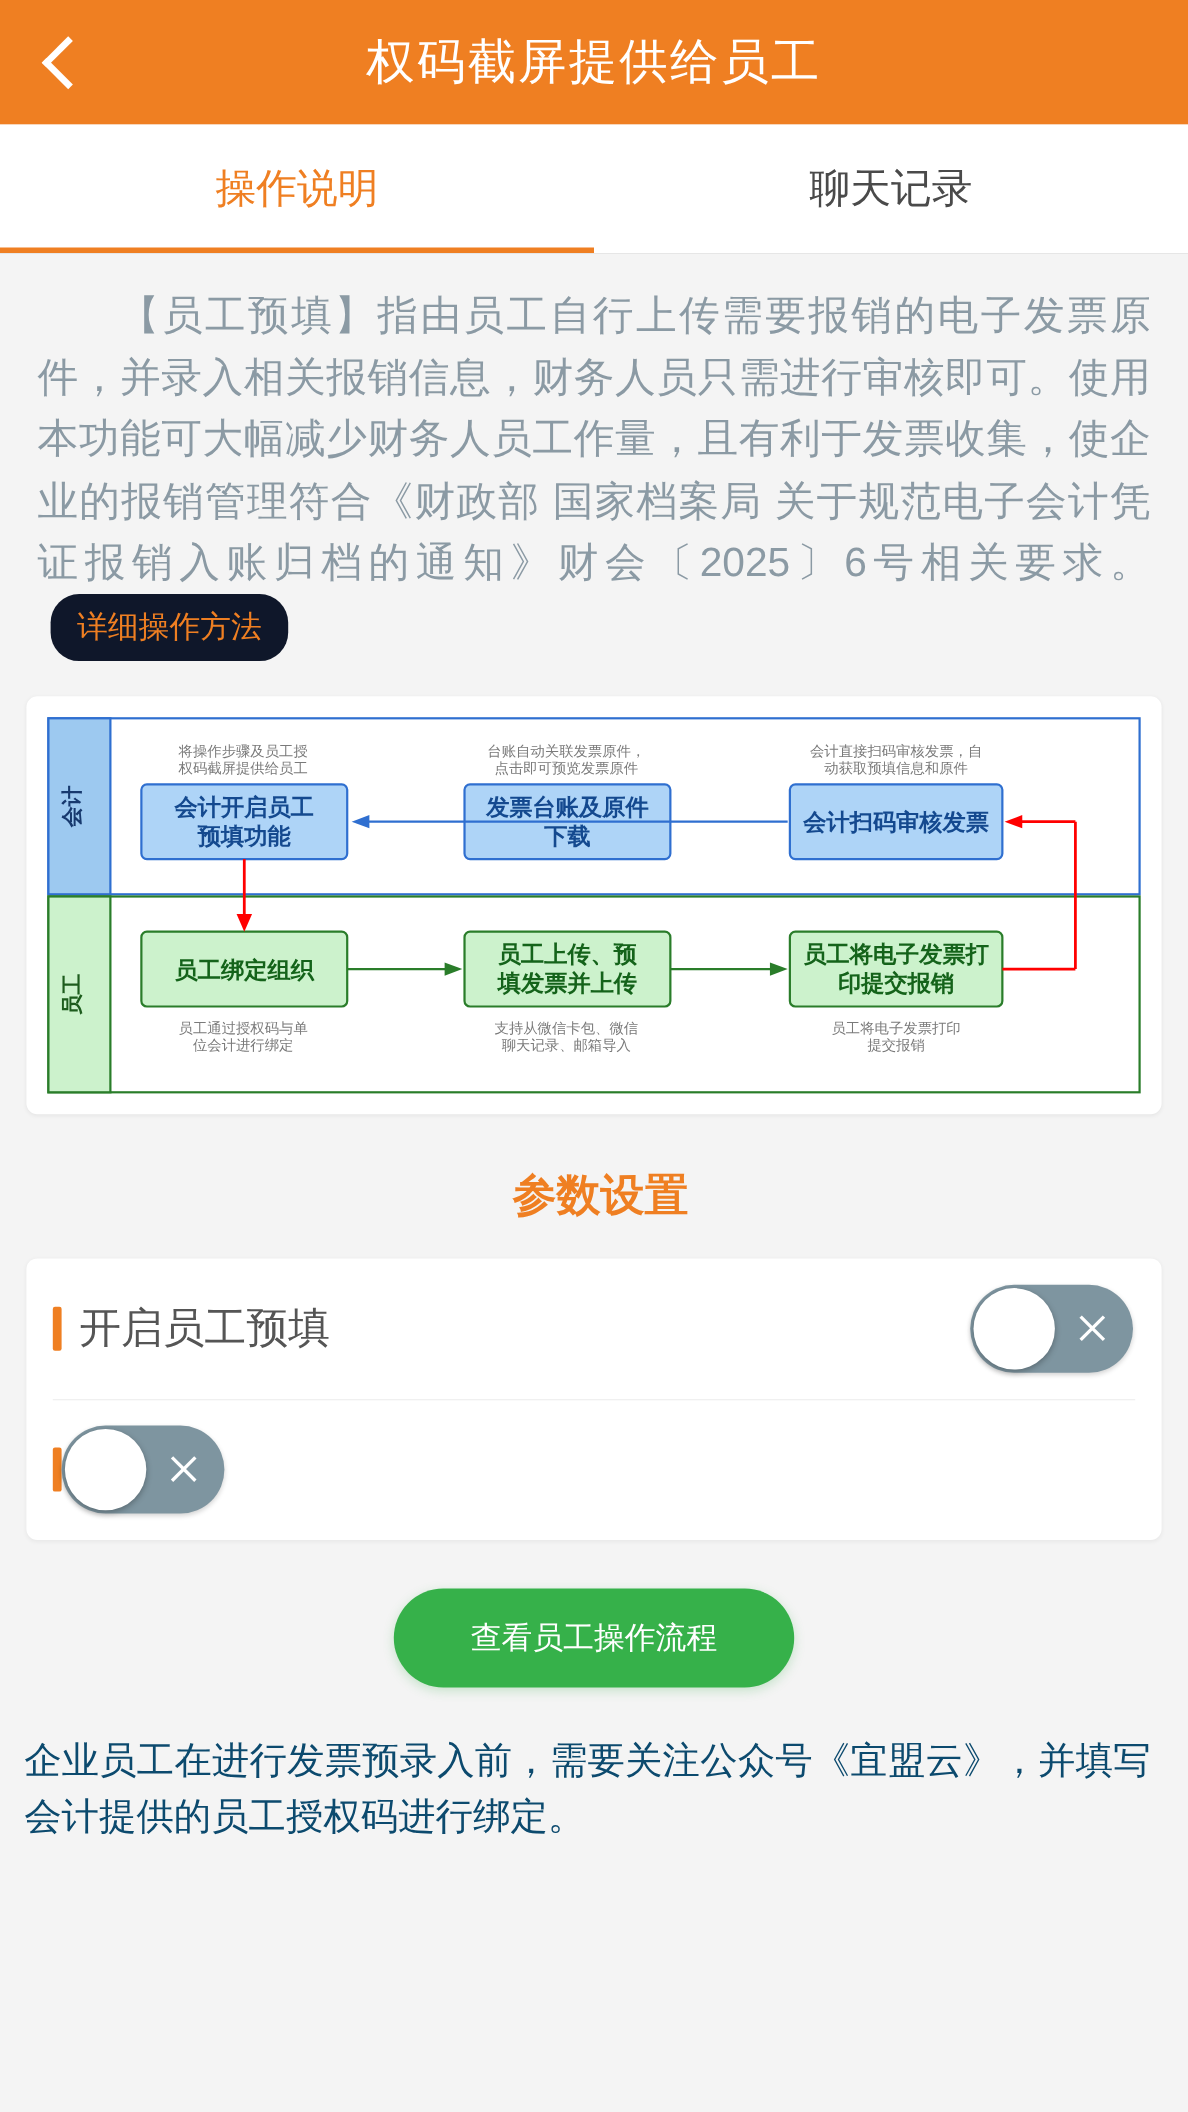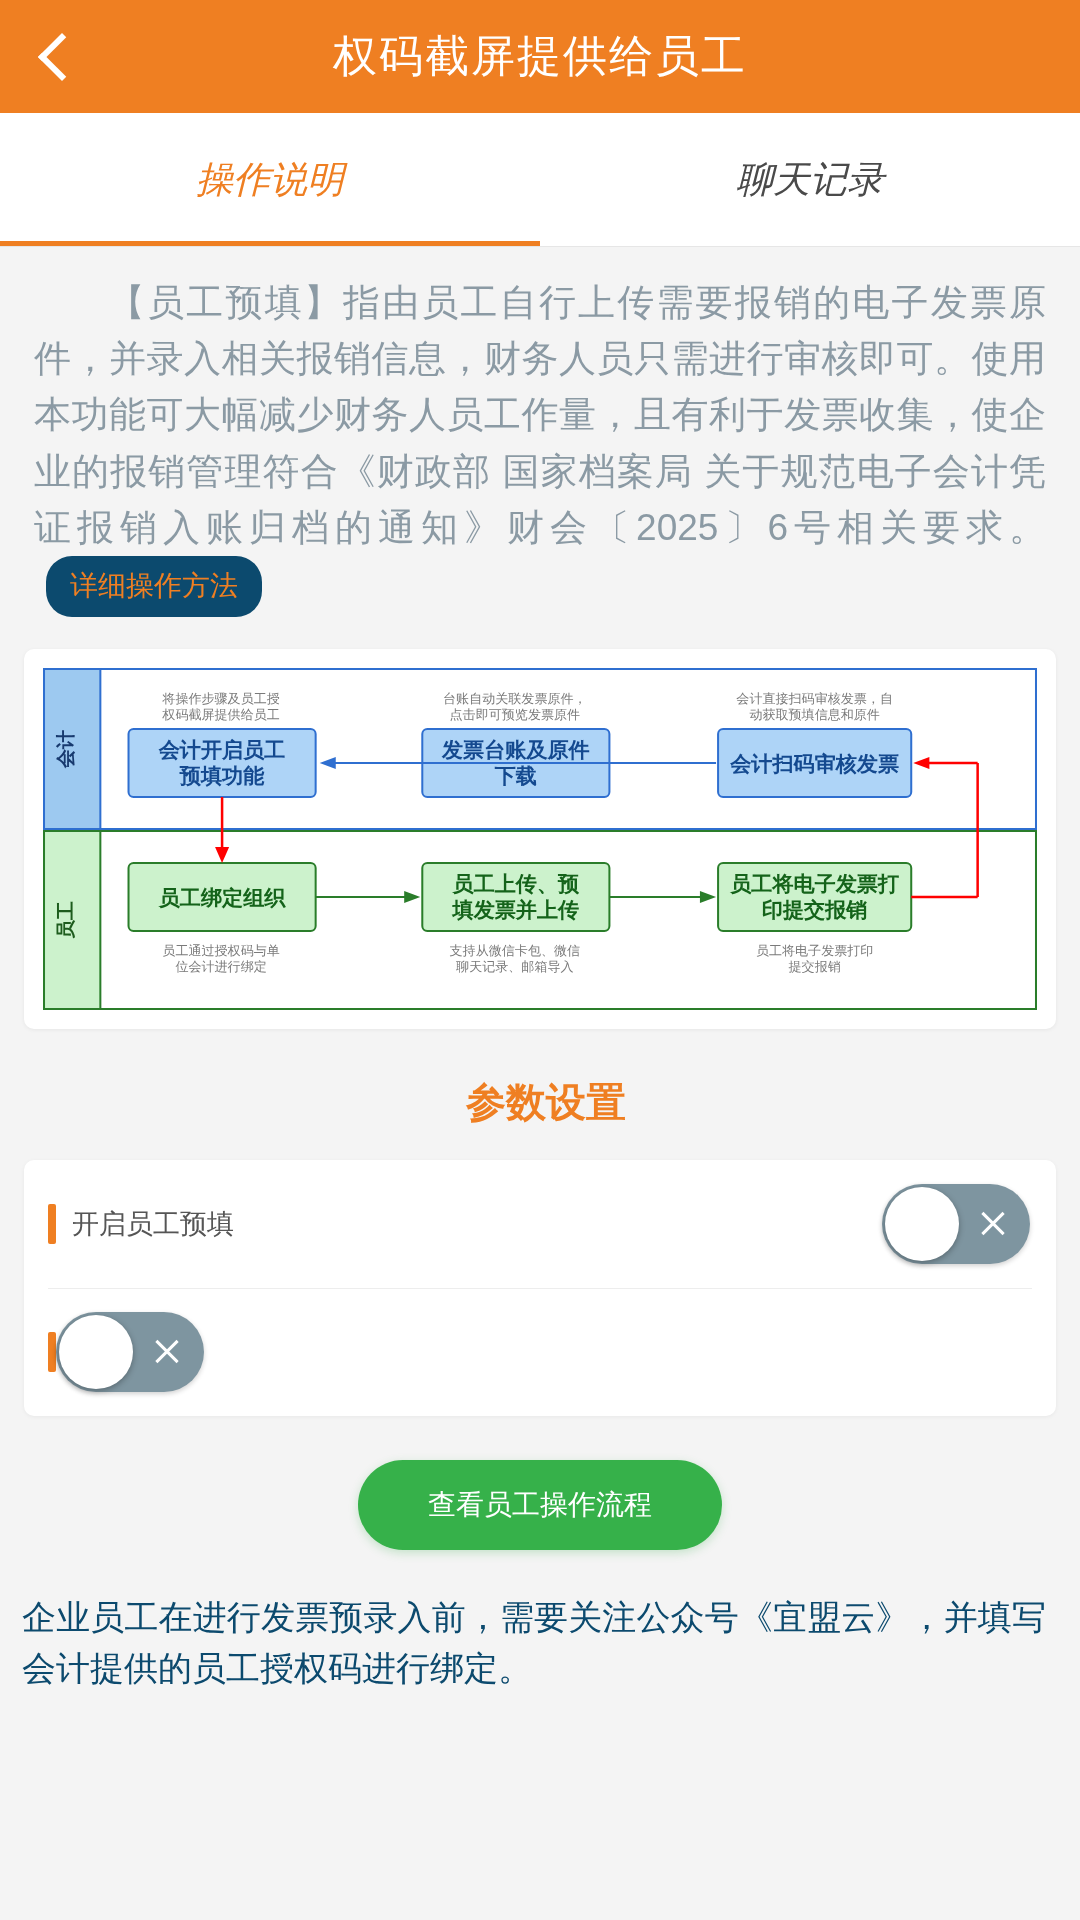--- a/index.html
+++ b/index.html
@@ -27,43 +27,42 @@
     transform: rotate(45deg); margin-left: 14px;
   }
   .header-title {
     position: absolute; left: 0; right: 0; text-align: center;
     color: #fff; font-size: 44px; letter-spacing: 2px;
     pointer-events: none;
   }
 
   
   .tabs {
-    height: 134px; background: #fff; display: flex;
+    height: 118px; background: #fff; display: flex;
     border-bottom: 1px solid #e6e6e6;
-    font-style: italic;
   }
   .tab {
     flex: 1; display: flex; align-items: center; justify-content: center;
     font-size: 37px; color: #4a4a4a; position: relative; cursor: pointer;
   }
   .tab.active { color: #ef7f22; }
   .tab.active::after {
     content: ""; position: absolute; bottom: 0; left: 0;
     width: 100%; height: 5px; background: #ef7f22;
   }
 
   
   .intro {
     padding: 28px 34px 10px 34px;
     font-size: 37px; line-height: 1.52;
     color: #8b9aa4; text-align: justify; text-indent: 2em;
   }
   .badge {
     display: inline-block;
-    background: #0c4a6e; color: #ef7f22;
+    background: #0f172a; color: #ef7f22;
     font-size: 28px; border-radius: 26px;
     padding: 9px 24px; margin-left: 12px;
     vertical-align: 4px; text-indent: 0; cursor: pointer;
   }
 
   
   .chart-card {
     margin: 22px 24px 0 24px; background: #fff;
     border-radius: 10px; padding: 18px 18px;
     box-shadow: 0 1px 4px rgba(0,0,0,.06);
@@ -89,21 +88,21 @@
   .srow {
     height: 128px; display: flex; align-items: center;
     padding: 0 26px 0 24px; position: relative;
   }
   .srow + .srow::before {
     content: ""; position: absolute; top: 0; left: 24px; right: 24px;
     height: 1px; background: #ededed;
   }
   .bar { width: 8px; height: 40px; background: #ef7f22; border-radius: 2px; flex: none; }
   .srow .lab {
-    font-size: 27px; color: #555; margin-left: 16px;
+    font-size: 38px; color: #555; margin-left: 16px;
     white-space: nowrap; flex: 1;
   }
   .toggle {
     width: 148px; height: 80px; border-radius: 40px;
     background: #7e95a0; position: relative; flex: none;
     box-shadow: 0 2px 5px rgba(0,0,0,.18); cursor: pointer;
   }
   .toggle .knob {
     position: absolute; top: 3px; left: 3px;
     width: 74px; height: 74px; border-radius: 50%;

